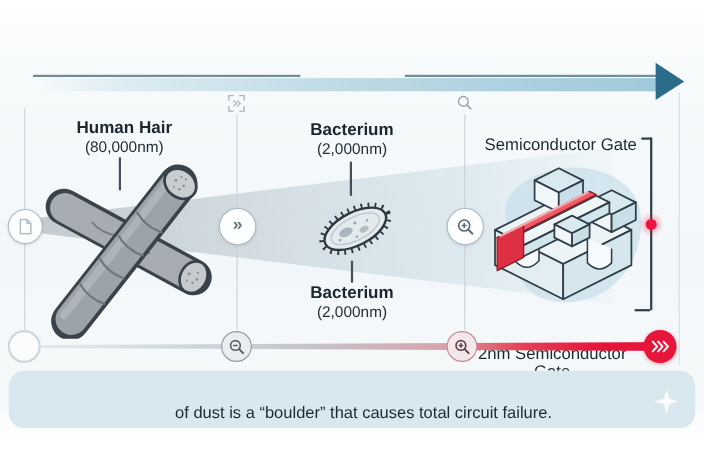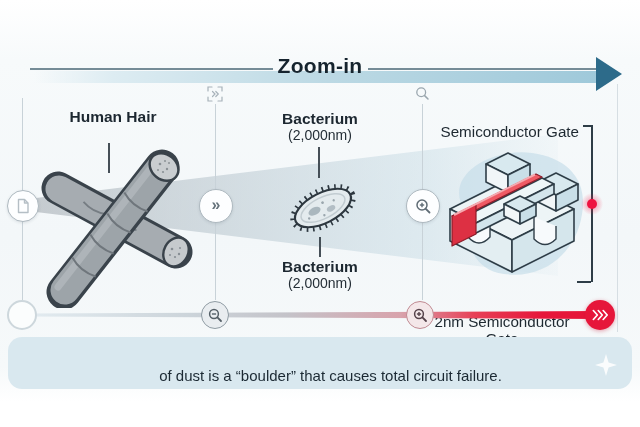--- a/index.html
+++ b/index.html
@@ -63,38 +63,38 @@
 
   <div class="abs vline" style="left:21.5px;top:98px;height:202px;"></div>
   <div class="abs vline" style="left:214.5px;top:104px;height:196px;"></div>
   <div class="abs vline" style="left:421.5px;top:104px;height:196px;"></div>
   <div class="abs vline light" style="left:616.5px;top:84px;height:248px;"></div>
 
   <div class="abs hline" style="left:30px;top:68px;width:243px;"></div>
   <div class="abs hline" style="left:368px;top:68px;width:230px;"></div>
   <div class="abs band" style="left:34px;top:71px;width:564px;height:12px;"></div>
   <div class="abs band-arrow" style="left:596px;top:57px;"></div>
-  <div class="abs title">Zoom-in</div>
 
   <svg class="abs" style="left:207px;top:86px;" width="16" height="16" viewBox="0 0 16 16">
     <g fill="none" stroke="#a7b2ba" stroke-width="1.2" stroke-linecap="round">
       <path d="M1 5 V1 H5"></path>
         <path d="M11 1 H15 V5"></path>
         <path d="M15 11 V15 H11"></path>
         <path d="M5 15 H1 V11"></path>
       <path d="M5.5 5.5 L8 8 L5.5 10.5"></path>
         <path d="M8.8 5.5 L11.3 8 L8.8 10.5"></path>
     </g>
   </svg>
   <svg class="abs" style="left:415px;top:86px;" width="15" height="15" viewBox="0 0 15 15">
     <circle cx="6.2" cy="6.2" r="4.4" fill="none" stroke="#9aa6ae" stroke-width="1.3"></circle>
     <line x1="9.6" y1="9.6" x2="13" y2="13" stroke="#9aa6ae" stroke-width="1.5" stroke-linecap="round"></line>
   </svg>
 
   <div class="abs lbl" style="left:33px;top:108px;width:160px;">Human Hair</div>
+  <div class="abs sz" style="left:33px;top:125px;width:160px;">(80,000nm)</div>
   <div class="abs conn" style="left:108px;top:143px;height:30px;"></div>
   <svg class="abs" style="left:40px;top:136px;" width="170" height="172" viewBox="0 0 170 172">
 
     <line x1="18" y1="52" x2="136" y2="116" stroke="#3a434b" stroke-width="33" stroke-linecap="round"></line>
     <line x1="19" y1="53" x2="134" y2="115" stroke="#a6acb1" stroke-width="27" stroke-linecap="round"></line>
     <g transform="translate(55,72) rotate(28)">
         <path d="M-13 0 Q0 5 13 0" stroke="#767d83" stroke-width="1.8" fill="none"></path>
       </g>
     <g transform="translate(85,88) rotate(28)">
         <path d="M-13 0 Q0 5 13 0" stroke="#767d83" stroke-width="1.8" fill="none"></path>

